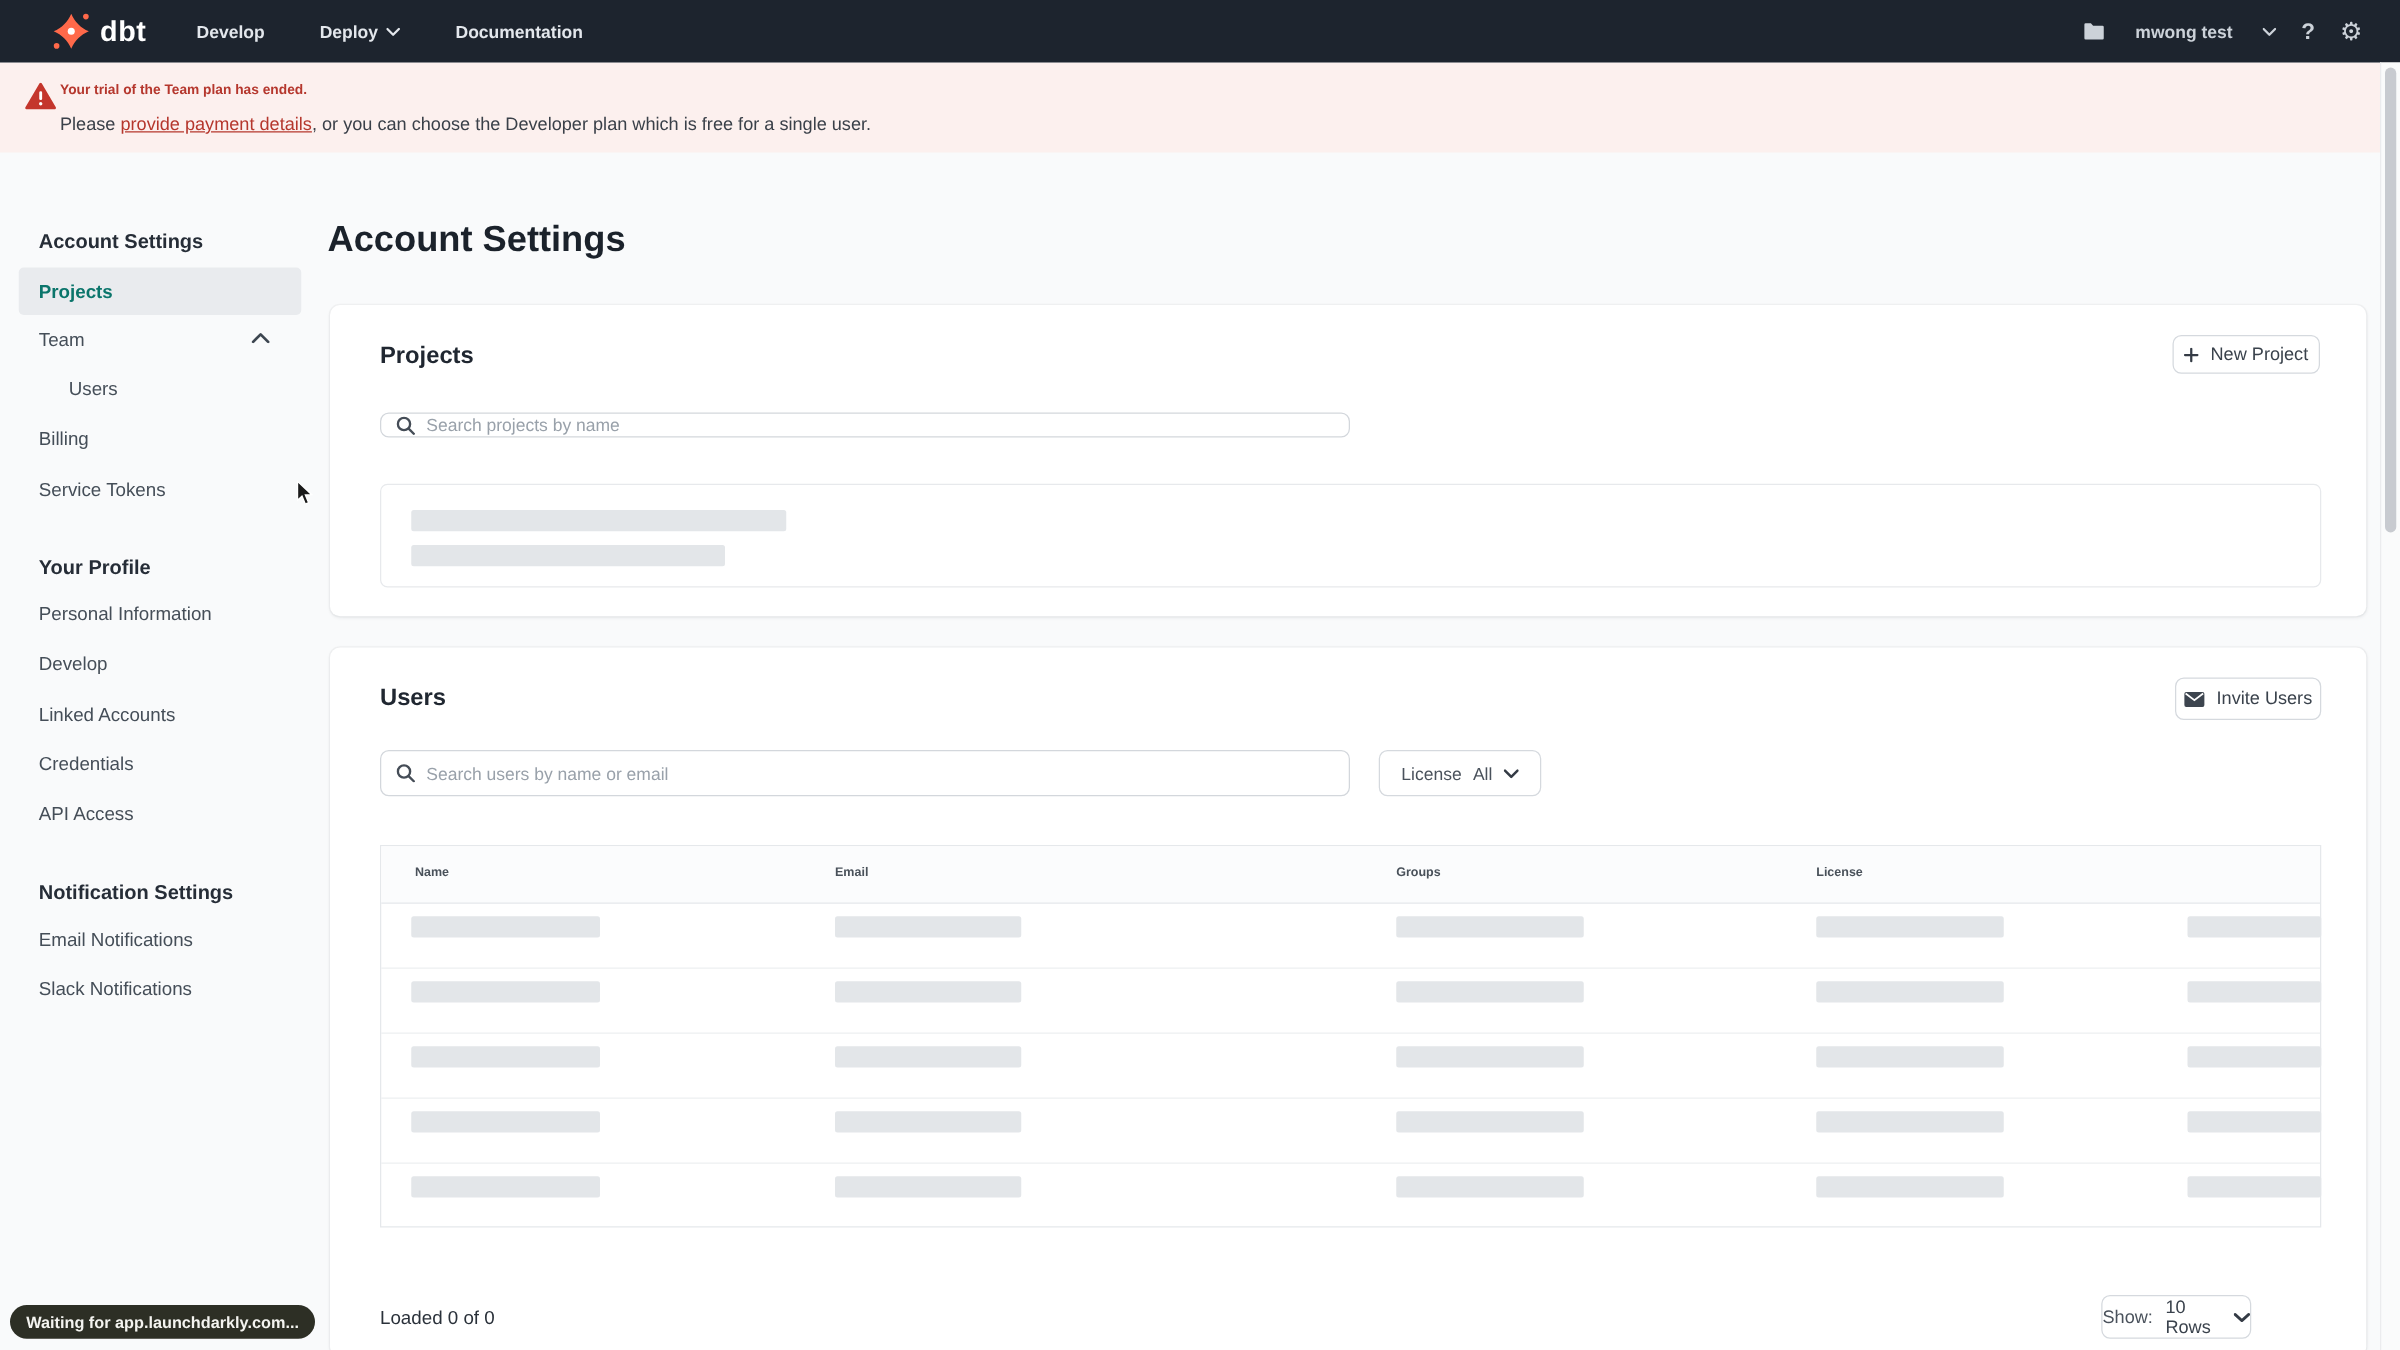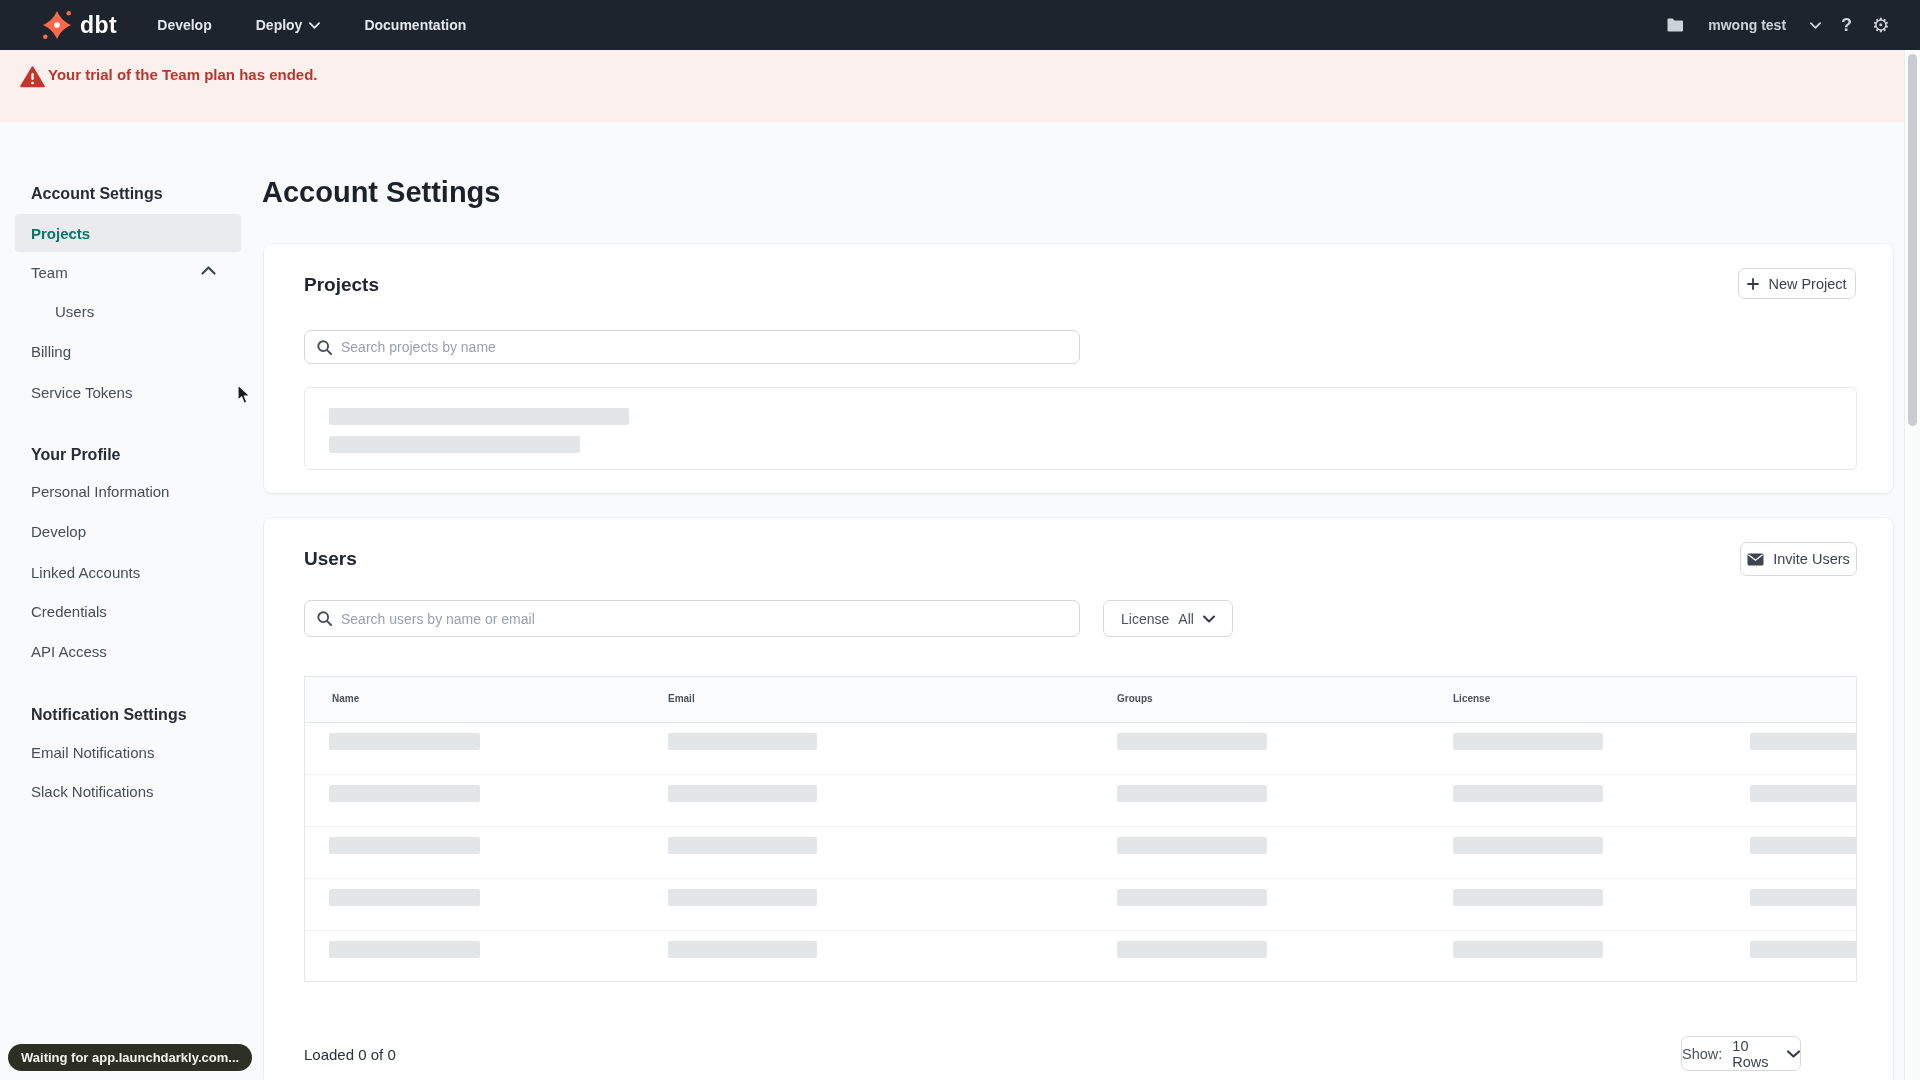--- a/index.html
+++ b/index.html
@@ -22,21 +22,21 @@
   .nav-right { margin-left:auto; display:flex; align-items:center; gap:16px; padding-right:30px; }
   .account-switcher { display:flex; align-items:center; gap:24px; color:#ccd2d9; font-size:14px; font-weight:700; cursor:pointer; }
   .help-btn { color:#ccd2d9; font-size:18px; font-weight:700; cursor:pointer; padding:0 4px; }
   .gear-btn { color:#ccd2d9; font-size:20px; font-family:"DejaVu Sans", sans-serif; cursor:pointer; line-height:1; }
   
   .banner {
     position:absolute; top:50px; left:0; width:1920px; height:72px;
     background:#fcf0ee; z-index:10;
   }
   .banner-icon { position:absolute; left:20px; top:16px; }
-  .banner-title { position:absolute; left:48px; top:16px; font-size:15px; font-weight:700; color:#b5372d; }
+  .banner-title { position:absolute; left:48px; top:16px; font-size:11px; font-weight:700; color:#b5372d; }
   .banner-body { position:absolute; left:48px; top:42px; font-size:14.5px; color:#3a4049; }
   .banner-link { color:#b5372d; text-decoration:underline; cursor:pointer; }
   
   .side-heading { position:absolute; font-size:16px; font-weight:700; color:#262d37; }
   .side-item { position:absolute; font-size:15px; color:#454e58; cursor:pointer; }
   .side-active-bg { position:absolute; left:15px; top:214px; width:226px; height:38px; background:#e9ebee; border-radius:4px; }
   .side-item.active { color:#0b756b; font-weight:700; }
   .team-chevron { position:absolute; left:201px; top:266px; cursor:pointer; }
   
   .page-title { position:absolute; left:262px; top:176px; font-size:29px; font-weight:700; color:#1b222b; }
@@ -48,21 +48,21 @@
   .card.users { top:518px; height:567px; }
   .card-title { position:absolute; left:40px; top:30px; font-size:19px; font-weight:700; color:#202731; }
   .btn {
     position:absolute; display:flex; align-items:center; justify-content:center; gap:9px;
     background:#fff; border:1px solid #d5d9de; border-radius:7px;
     font-size:14.5px; color:#3a424c; cursor:pointer;
   }
   .btn-new-project { left:1474px; top:24px; width:118px; height:31px; }
   .btn-invite { left:1476px; top:24px; width:117px; height:34px; }
   .search-box {
-    position:absolute; left:40px; width:776px; height:34px;
+    position:absolute; left:40px; width:776px; height:20px;
     border:1px solid #d3d7dc; border-radius:7px; background:#fff;
     display:flex; align-items:center; padding:0 12px; gap:9px;
   }
   .search-box input {
     border:none; outline:none; flex:1; font-size:14px; color:#333b45;
     font-family:"Liberation Sans", sans-serif; background:transparent;
   }
   .search-box input::placeholder { color:#99a1aa; }
   .projects .search-box { top:86px; }
   .users .search-box { top:82px; height:37px; }
@@ -171,20 +171,23 @@
 
 <div class="banner">
   <span class="banner-icon">
     <svg width="25" height="22" viewBox="0 0 25 22">
       <path d="M12.5 1.2 L23.8 20.3 H1.2 Z" fill="#c4362c" stroke="#c4362c" stroke-width="2" stroke-linejoin="round"></path>
       <rect x="11.4" y="7" width="2.3" height="7" rx="1.1" fill="#ffffff"></rect>
       <circle cx="12.55" cy="17" r="1.35" fill="#ffffff"></circle>
     </svg>
   </span>
   <div class="banner-title">Your trial of the Team plan has ended.</div>
+  <div class="banner-body">
+    <span>Please </span><span class="banner-link">provide payment details</span><span>, or you can choose the Developer plan which is free for a single user.</span>
+  </div>
 </div>
 
 <div>
   <div class="side-heading" style="left:31px; top:185px;">Account Settings</div>
 
   <div class="side-active-bg"></div>
   <div class="side-item active" style="left:31px; top:225px;">Projects</div>
 
   <div class="side-item" style="left:31px; top:264px;">Team</div>
   <span class="team-chevron">

